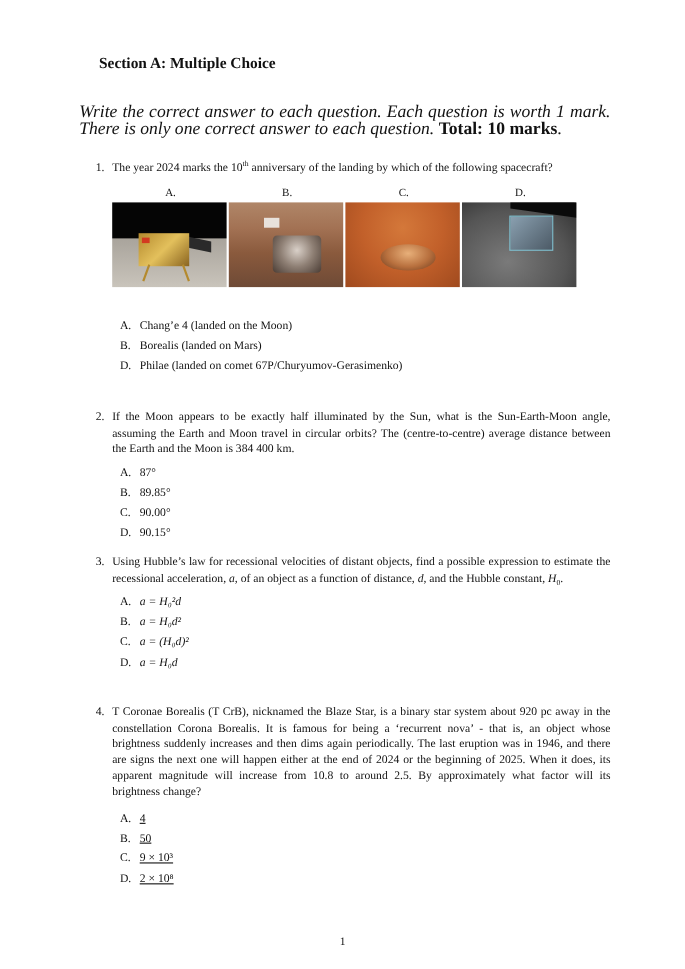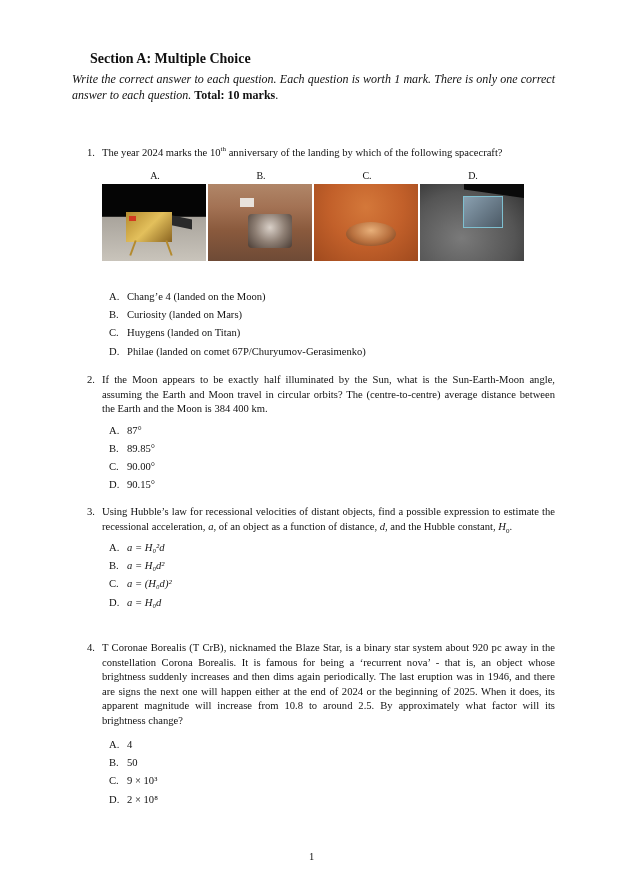--- a/index.html
+++ b/index.html
@@ -1,20 +1,20 @@
 <!DOCTYPE html>
 <html><head>
 <meta charset="utf-8">
 <style>
   html, body { margin: 0; padding: 0; background: #ffffff; }
   body { width: 623px; height: 881px; position: relative; overflow: hidden;
     font-family: "Liberation Serif", "DejaVu Serif", serif; color: #111; }
   .page { position: absolute; left: 0; top: 0; width: 623px; height: 881px; }
   .section-title { position: absolute; left: 90px; top: 51px; font-size: 14px; font-weight: bold; }
-  .intro { position: absolute; left: 72px; top: 71px; width: 483px; font-size: 12px; line-height: 16px; text-align: justify; }
+  .intro { position: absolute; left: 72px; top: 94px; width: 483px; font-size: 16px; line-height: 16px; text-align: justify; }
   .intro .it { font-style: italic; }
   .intro .bd { font-weight: bold; }
   .q { position: absolute; left: 87px; width: 468px; font-size: 10.6px; line-height: 14.5px; }
   .q .num { position: absolute; left: 0; top: 0; }
   .q .stem { margin-left: 15px; text-align: justify; }
   .opts { margin-left: 22px; margin-top: 5px; }
   .opt { height: 18.2px; line-height: 18px; white-space: nowrap; }
   .opt .lbl { display: inline-block; width: 18px; }
   .math { font-family: "Liberation Serif", serif; }
   .mi { font-style: italic; }
@@ -82,22 +82,21 @@
     </div>
     <div class="img img-d" title="Philae lander on comet">
       <div class="sky"></div>
         <div class="lander"></div>
     </div>
   </div>
 
   <div class="q" style="top:288px;">
     <div class="opts" style="margin-top:0;">
       <div class="opt"><span class="lbl">A.</span><span>Chang’e 4 (landed on the Moon)</span></div>
-      <div class="opt"><span class="lbl">B.</span><span>Curiosity (landed on Mars)</span></div>
-      <div class="opt"><span class="lbl">C.</span><span>Huygens (landed on Titan)</span></div>
+      <div class="opt"><span class="lbl">B.</span><span>Borealis (landed on Mars)</span></div>
       <div class="opt"><span class="lbl">D.</span><span>Philae (landed on comet 67P/Churyumov-Gerasimenko)</span></div>
     </div>
   </div>
 
   <div class="q" style="top:373px;">
     <span class="num">2.</span>
     <div class="stem">If the Moon appears to be exactly half illuminated by the Sun, what is the Sun-Earth-Moon angle, assuming the Earth and Moon travel in circular orbits? The (centre-to-centre) average distance between the Earth and the Moon is 384 400 km.</div>
     <div class="opts">
       <div class="opt"><span class="lbl">A.</span><span class="math">87°</span></div>
       <div class="opt"><span class="lbl">B.</span><span class="math">89.85°</span></div>
@@ -115,21 +114,21 @@
       <div class="opt"><span class="lbl">A.</span><span class="math mi">a = H₀²d</span></div>
       <div class="opt"><span class="lbl">B.</span><span class="math mi">a = H₀d²</span></div>
       <div class="opt"><span class="lbl">C.</span><span class="math mi">a = (H₀d)²</span></div>
       <div class="opt"><span class="lbl">D.</span><span class="math mi">a = H₀d</span></div>
     </div>
   </div>
 
   <div class="q" style="top:641px;">
     <span class="num">4.</span>
     <div class="stem">T Coronae Borealis (T CrB), nicknamed the Blaze Star, is a binary star system about 920 pc away in the constellation Corona Borealis. It is famous for being a ‘recurrent nova’ - that is, an object whose brightness suddenly increases and then dims again periodically. The last eruption was in 1946, and there are signs the next one will happen either at the end of 2024 or the beginning of 2025. When it does, its apparent magnitude will increase from 10.8 to around 2.5. By approximately what factor will its brightness change?</div>
-    <div class="opts" style="margin-top:8px;">
+    <div class="opts" style="margin-top:8px;text-decoration:underline;">
       <div class="opt"><span class="lbl">A.</span><span class="math">4</span></div>
       <div class="opt"><span class="lbl">B.</span><span class="math">50</span></div>
       <div class="opt"><span class="lbl">C.</span><span class="math">9 × 10³</span></div>
       <div class="opt"><span class="lbl">D.</span><span class="math">2 × 10⁸</span></div>
     </div>
   </div>
 
   <div class="page-num">1</div>
 </div>
 

